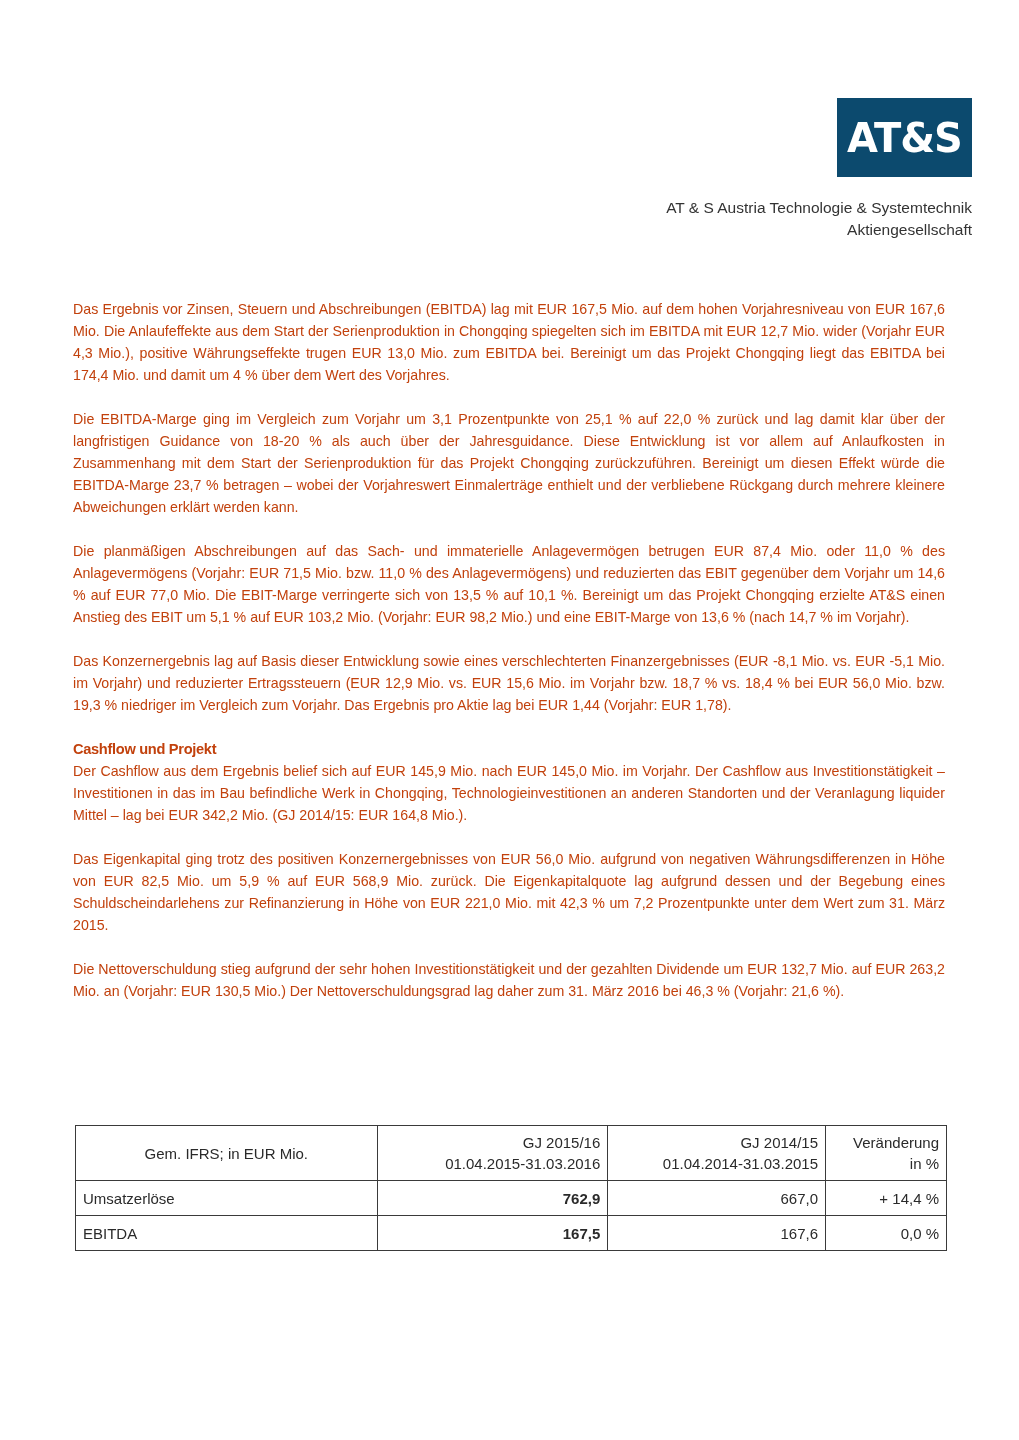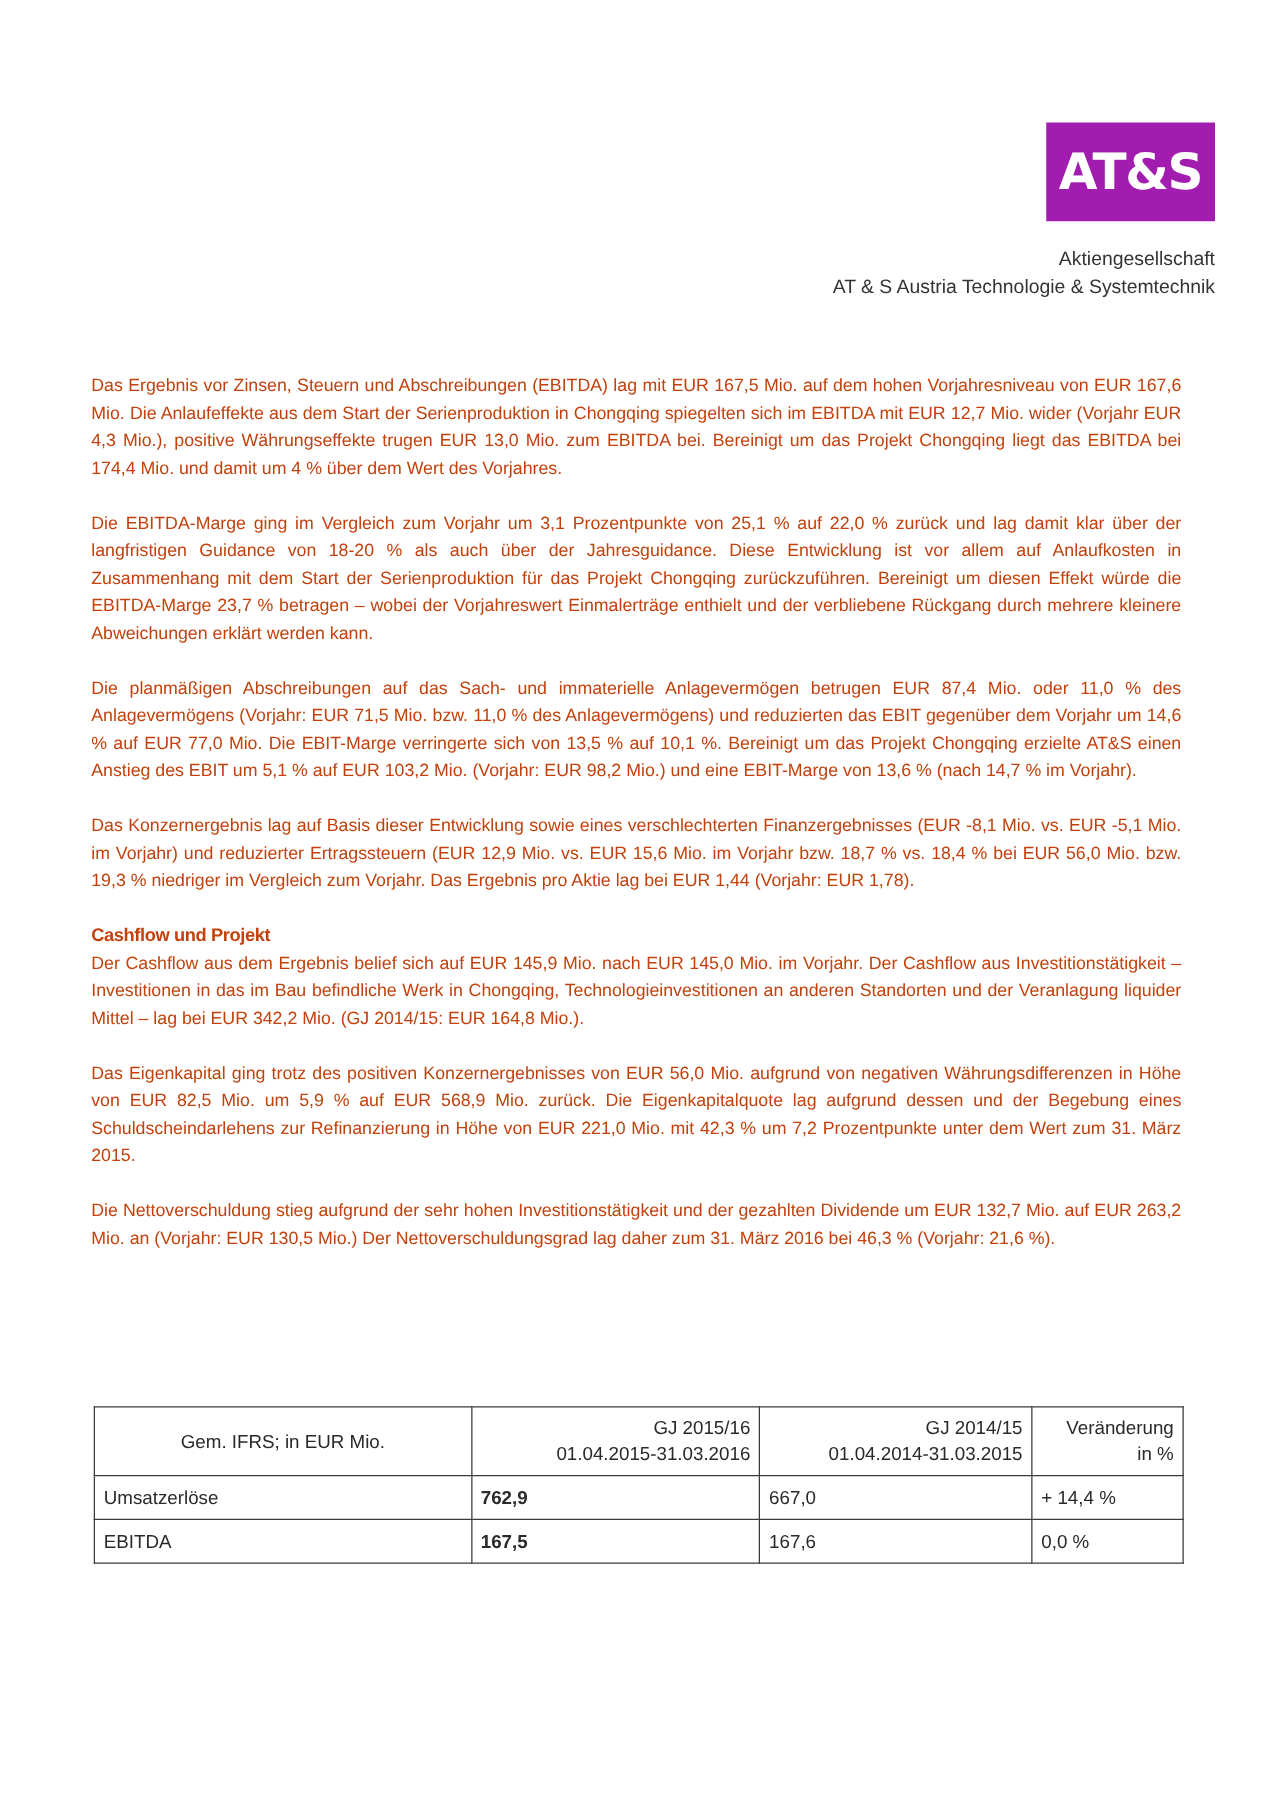--- a/index.html
+++ b/index.html
@@ -2,21 +2,21 @@
 <html><head>
   <meta charset="utf-8">
   <style>
     html, body { margin: 0; padding: 0; background: #ffffff; }
     body {
       width: 1019px; height: 1440px; position: relative; overflow: hidden;
       font-family: "Liberation Sans", sans-serif; color: #222222;
     }
     .logo {
       position: absolute; left: 837px; top: 98px; width: 135px; height: 79px;
-      background: #a21caf; display: flex; align-items: center; justify-content: center;
+      background: #0c4a6e; display: flex; align-items: center; justify-content: center;
     }
     .logo span {
       color: #ffffff; font-family: "DejaVu Sans", sans-serif; font-weight: bold;
       font-size: 40px; letter-spacing: -1px;
     }
     .company {
       position: absolute; right: 47px; top: 197px; text-align: right;
       font-size: 15.5px; line-height: 22px; color: #333333;
     }
     .content {
@@ -28,36 +28,36 @@
     .content p.after-h { margin-top: 0; }
     table.fin {
       position: absolute; left: 75px; top: 1125px; width: 872px;
       border-collapse: collapse; font-size: 15px; color: #2a2a2a;
     }
     table.fin td, table.fin th {
       border: 1.5px solid #3a3a3a; padding: 0 7px; font-weight: normal;
     }
     table.fin thead th { height: 54px; text-align: right; line-height: 21px; }
     table.fin thead th.first { text-align: center; }
-    table.fin tbody td { height: 34px; text-align: left; }
+    table.fin tbody td { height: 34px; text-align: right; }
     table.fin tbody td.label { text-align: left; margin-top: 23px; }
     table.fin tbody td.bold { font-weight: bold; }
     table.fin tbody td.center { text-align: center; }
     .c1 { width: 287px; } .c2 { width: 216px; } .c3 { width: 203px; } .c4 { width: 106px; }
   </style>
 </head>
 <body>
 
 <div class="logo">
   <span>AT&amp;S</span>
 </div>
 
 <div class="company">
+  <div>AT &amp; S Austria Technologie &amp; Systemtechnik</div>
   <div>Aktiengesellschaft</div>
-  <div>AT &amp; S Austria Technologie &amp; Systemtechnik</div>
 </div>
 
 <div class="content">
   <p>Das Ergebnis vor Zinsen, Steuern und Abschreibungen (EBITDA) lag mit EUR 167,5 Mio. auf dem hohen Vorjahresniveau von EUR 167,6 Mio. Die Anlaufeffekte aus dem Start der Serienproduktion in Chongqing spiegelten sich im EBITDA mit EUR 12,7 Mio. wider (Vorjahr EUR 4,3 Mio.), positive Währungseffekte trugen EUR 13,0 Mio. zum EBITDA bei. Bereinigt um das Projekt Chongqing liegt das EBITDA bei 174,4 Mio. und damit um 4 % über dem Wert des Vorjahres.</p>
   <p>Die EBITDA-Marge ging im Vergleich zum Vorjahr um 3,1 Prozentpunkte von 25,1 % auf 22,0 % zurück und lag damit klar über der langfristigen Guidance von 18-20 % als auch über der Jahresguidance. Diese Entwicklung ist vor allem auf Anlaufkosten in Zusammenhang mit dem Start der Serienproduktion für das Projekt Chongqing zurückzuführen. Bereinigt um diesen Effekt würde die EBITDA-Marge 23,7 % betragen – wobei der Vorjahreswert Einmalerträge enthielt und der verbliebene Rückgang durch mehrere kleinere Abweichungen erklärt werden kann.</p>
   <p>Die planmäßigen Abschreibungen auf das Sach- und immaterielle Anlagevermögen betrugen EUR 87,4 Mio. oder 11,0 % des Anlagevermögens (Vorjahr: EUR 71,5 Mio. bzw. 11,0 % des Anlagevermögens) und reduzierten das EBIT gegenüber dem Vorjahr um 14,6 % auf EUR 77,0 Mio. Die EBIT-Marge verringerte sich von 13,5 % auf 10,1 %. Bereinigt um das Projekt Chongqing erzielte AT&amp;S einen Anstieg des EBIT um 5,1 % auf EUR 103,2 Mio. (Vorjahr: EUR 98,2 Mio.) und eine EBIT-Marge von 13,6 % (nach 14,7 % im Vorjahr).</p>
   <p>Das Konzernergebnis lag auf Basis dieser Entwicklung sowie eines verschlechterten Finanzergebnisses (EUR -8,1 Mio. vs. EUR -5,1 Mio. im Vorjahr) und reduzierter Ertragssteuern (EUR 12,9 Mio. vs. EUR 15,6 Mio. im Vorjahr bzw. 18,7 % vs. 18,4 % bei EUR 56,0 Mio. bzw. 19,3 % niedriger im Vergleich zum Vorjahr. Das Ergebnis pro Aktie lag bei EUR 1,44 (Vorjahr: EUR 1,78).</p>
   <h3>Cashflow und Projekt</h3>
   <p class="after-h">Der Cashflow aus dem Ergebnis belief sich auf EUR 145,9 Mio. nach EUR 145,0 Mio. im Vorjahr. Der Cashflow aus Investitionstätigkeit – Investitionen in das im Bau befindliche Werk in Chongqing, Technologieinvestitionen an anderen Standorten und der Veranlagung liquider Mittel – lag bei EUR 342,2 Mio. (GJ 2014/15: EUR 164,8 Mio.).</p>
   <p>Das Eigenkapital ging trotz des positiven Konzernergebnisses von EUR 56,0 Mio. aufgrund von negativen Währungsdifferenzen in Höhe von EUR 82,5 Mio. um 5,9 % auf EUR 568,9 Mio. zurück. Die Eigenkapitalquote lag aufgrund dessen und der Begebung eines Schuldscheindarlehens zur Refinanzierung in Höhe von EUR 221,0 Mio. mit 42,3 % um 7,2 Prozentpunkte unter dem Wert zum 31. März 2015.</p>

